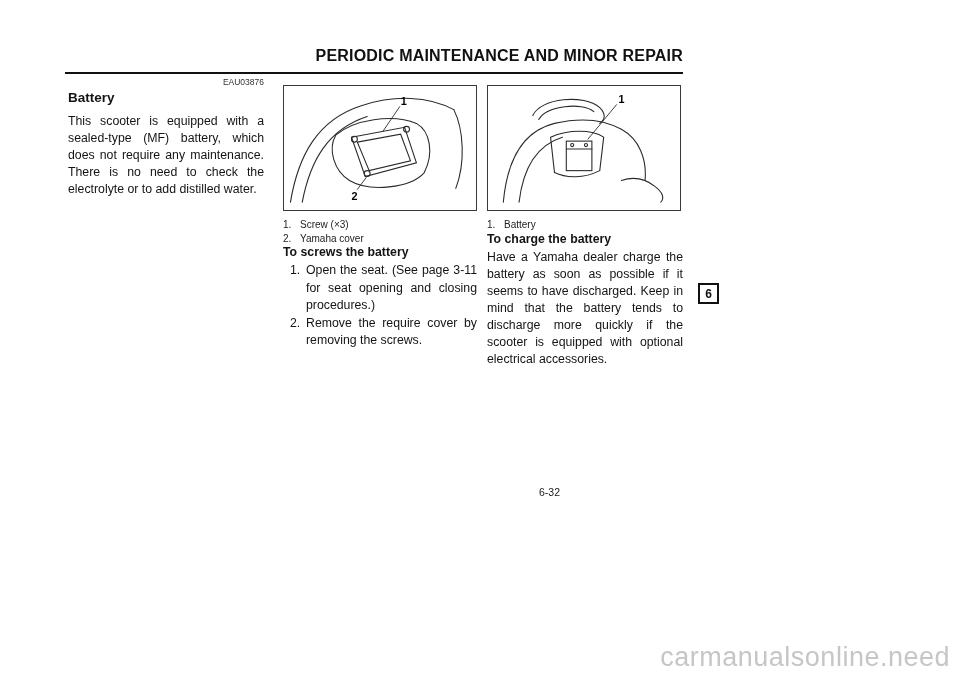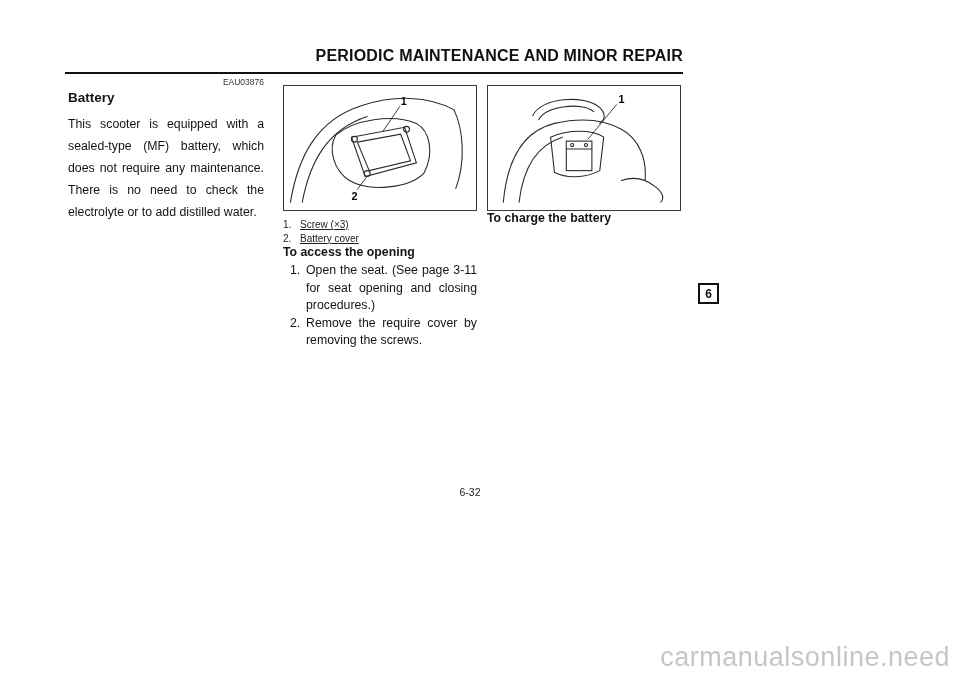--- a/index.html
+++ b/index.html
@@ -23,47 +23,47 @@
     height: 2px; background: #111; border: none;
   }
 
   
   .col-left  { position: absolute; left: 68px;  top: 77px; width: 196px; }
   .col-mid   { position: absolute; left: 283px; top: 85px; width: 194px; }
   .col-right { position: absolute; left: 487px; top: 85px; width: 196px; }
 
   .eau-code { font-size: 8.5px; color: #333; text-align: right; margin-bottom: 3px; }
   .section-title { font-size: 13.5px; font-weight: bold; margin-bottom: 8px; }
-  .body-text { font-size: 12.3px; line-height: 22px; text-align: justify; }
+  .body-text { font-size: 12.3px; line-height: 17px; text-align: justify; }
 
   .figure-box {
     width: 194px; height: 126px; border: 1px solid #3a3a3a; background: #fff;
   }
   .fig-label { font-size: 11px; font-weight: bold; fill: #000; font-family: "Liberation Sans", sans-serif; }
 
-  .captions { margin-top: 7px; font-size: 10px; line-height: 13.5px; color: #222; text-decoration: underline; }
+  .captions { margin-top: 7px; font-size: 10px; line-height: 13.5px; color: #222; }
   .caption-row { white-space: nowrap; }
   .cap-num { display: inline-block; width: 17px; }
 
   .subhead { font-size: 12.3px; font-weight: bold; margin-top: 0; margin-bottom: 3px; }
 
   .steps { margin-top: 1px; }
   .step { position: relative; padding-left: 23px; font-size: 12.3px; line-height: 17.6px; text-align: justify; }
   .step-num { position: absolute; left: 7px; top: 0; }
 
   .chapter-tab {
     position: absolute; left: 698px; top: 283px;
     width: 21px; height: 21px; border: 2px solid #111;
     display: flex; align-items: center; justify-content: center;
     font-size: 12px; font-weight: bold; color: #111; background: #fff;
   }
 
   .page-number {
     position: absolute; left: 380px; top: 486px; width: 180px;
-    text-align: center; font-size: 10.5px; color: #222;
+    text-align: right; font-size: 10.5px; color: #222;
   }
 
   .watermark {
     position: absolute; right: 10px; bottom: 6px;
     font-size: 27px; color: #c6c6c6; letter-spacing: 0.5px;
   }
 </style>
 </head>
 <body>
 
@@ -96,24 +96,24 @@
         </g>
         <text class="fig-label" x="118" y="19">1</text>
         <text class="fig-label" x="68" y="116">2</text>
       </svg>
     </div>
     <div class="captions">
       <div class="caption-row">
         <span class="cap-num">1.</span><span>Screw (×3)</span>
       </div>
       <div class="caption-row">
-        <span class="cap-num">2.</span><span>Battery cover</span>
+        <span class="cap-num">2.</span><span>Yamaha cover</span>
       </div>
     </div>
-    <div class="subhead">To access the opening</div>
+    <div class="subhead">To screws the battery</div>
     <div class="steps">
       <div class="step">
         <span class="step-num">1.</span><span>Open the seat. (See page 3-11 for seat opening and closing procedures.)</span>
       </div>
       <div class="step">
         <span class="step-num">2.</span><span>Remove the require cover by removing the screws.</span>
       </div>
     </div>
   </div>
 
@@ -129,21 +129,27 @@
           <rect x="78" y="56" width="26" height="30"></rect>
           <line x1="78" y1="64" x2="104" y2="64"></line>
           <circle cx="84" cy="60" r="1.6"></circle>
           <circle cx="98" cy="60" r="1.6"></circle>
           <path d="M134,96 C146,92 158,94 168,102 C176,108 178,114 174,118"></path>
           <path d="M129,19 L100,54" stroke-width="0.9"></path>
         </g>
         <text class="fig-label" x="131" y="17">1</text>
       </svg>
     </div>
+    <div class="captions">
+      <div class="caption-row">
+        <span class="cap-num">1.</span><span>Battery</span>
+      </div>
+    </div>
     <div class="subhead">To charge the battery</div>
+    <p class="body-text">Have a Yamaha dealer charge the battery as soon as possible if it seems to have discharged. Keep in mind that the battery tends to discharge more quickly if the scooter is equipped with optional electrical accessories.</p>
   </div>
 
   <div class="chapter-tab">6</div>
 
   <div class="page-number">6-32</div>
 
   <div class="watermark">carmanualsonline.need</div>
 
 </div>
 

